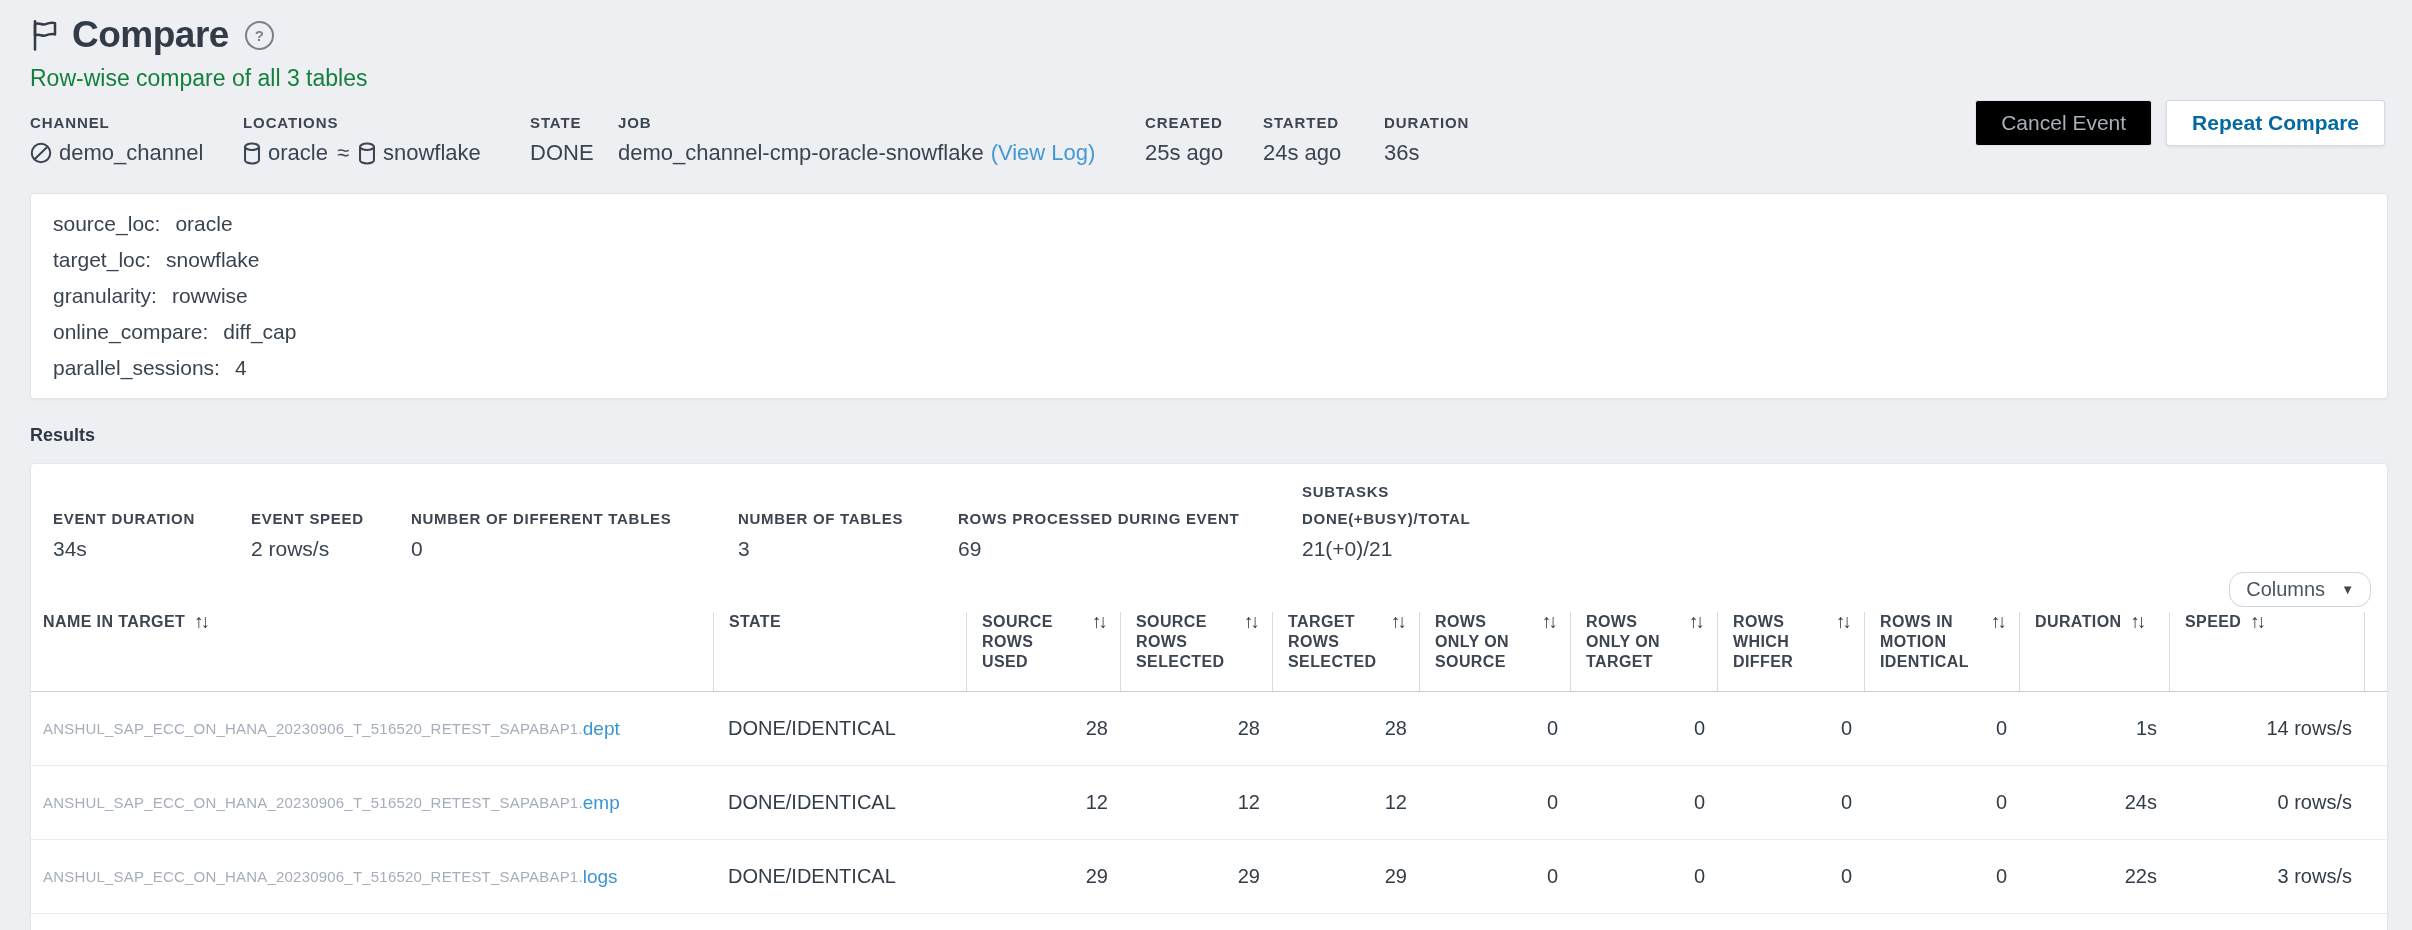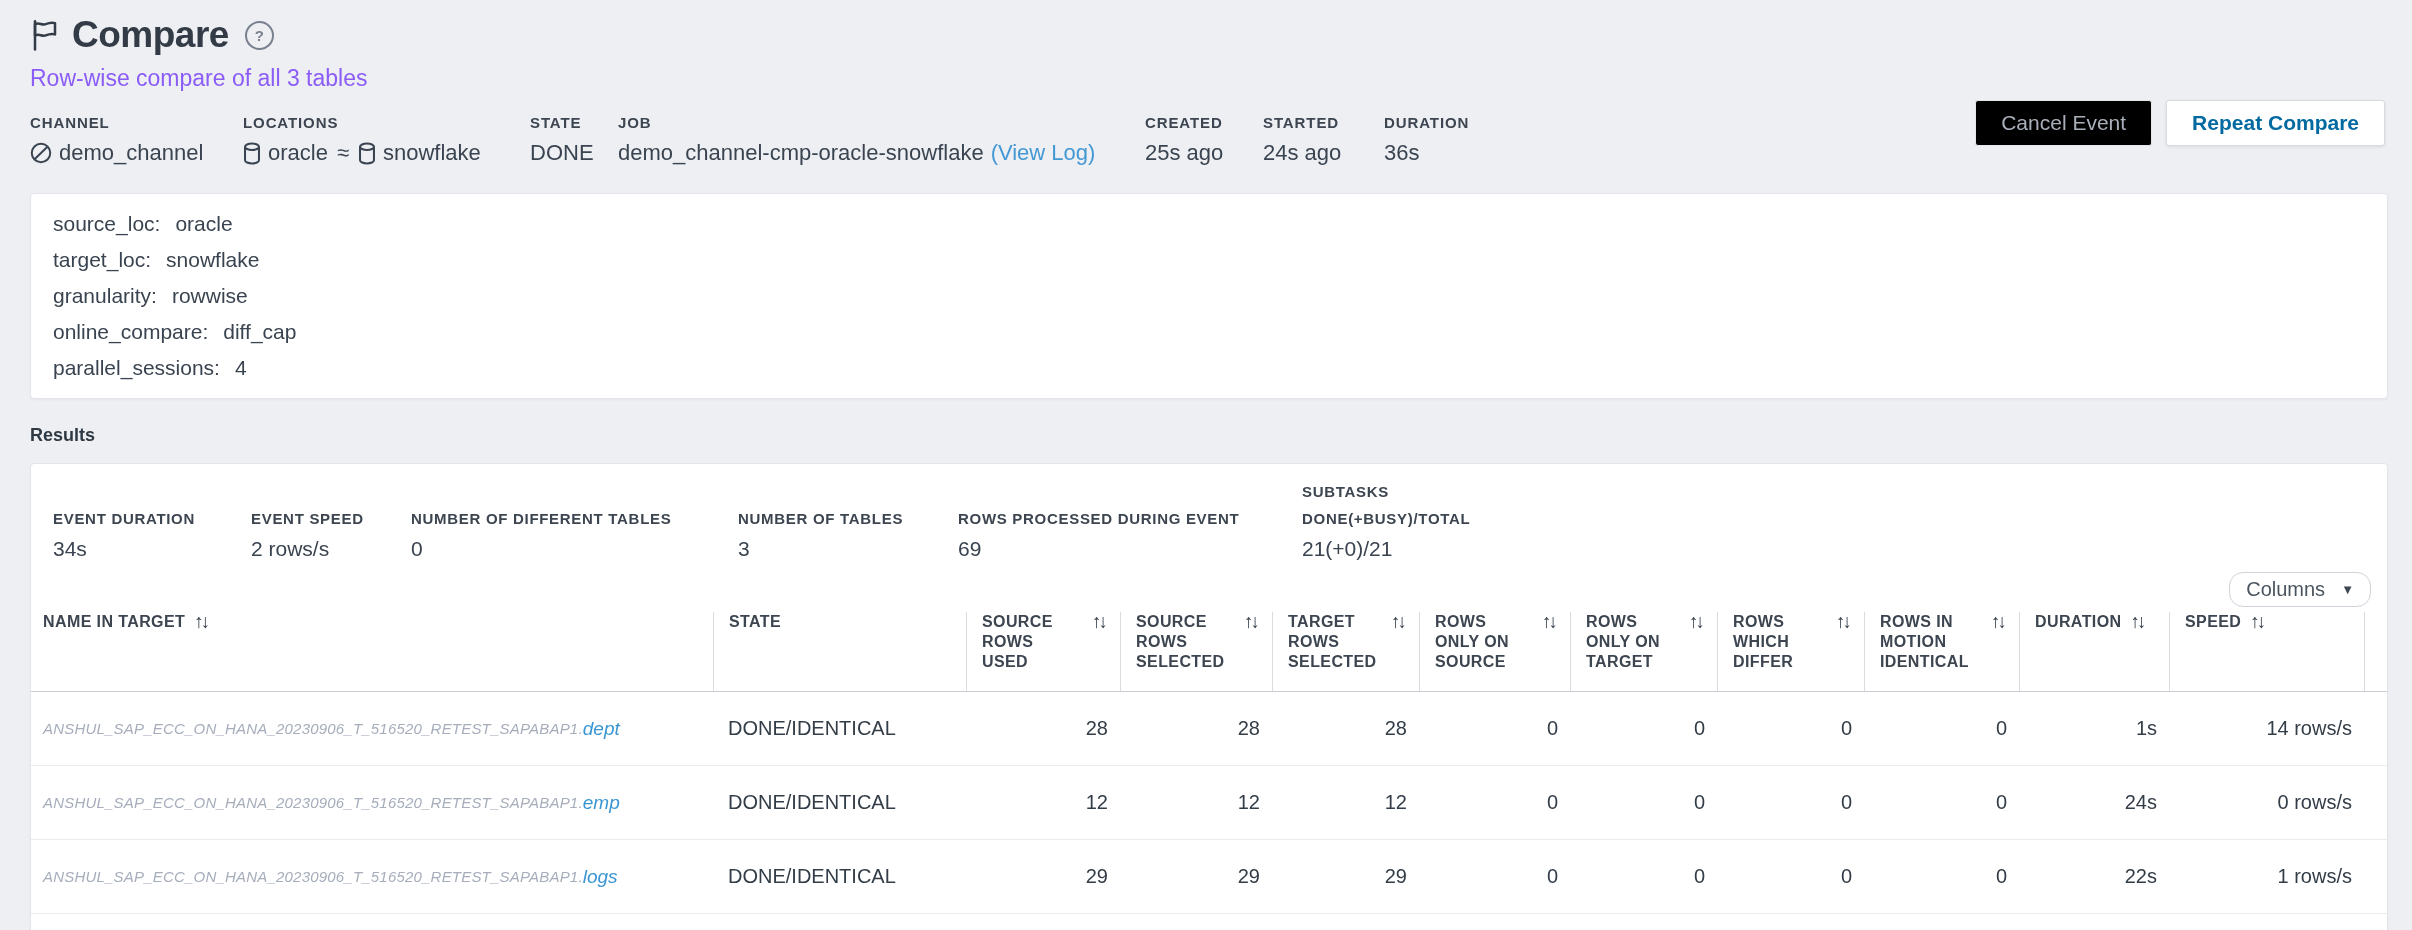--- a/index.html
+++ b/index.html
@@ -5,21 +5,21 @@
   html,body{margin:0;padding:0;}
   body{background:#edeff3;font-family:"Liberation Sans",sans-serif;color:#3a4450;}
   .screen{position:relative;width:2412px;height:930px;overflow:hidden;background:#edeff3;}
 
   
   .page-header{padding:10px 24px 0 30px;position:relative;}
   .title-row{display:flex;align-items:center;gap:12px;height:50px;}
   .title{font-size:37px;font-weight:bold;color:#323b46;margin:0;letter-spacing:-0.5px;}
   .icon{display:inline-flex;align-items:center;justify-content:center;flex:0 0 auto;}
   .help-icon{width:25px;height:25px;border:2px solid#78818d;border-radius:50%;font-size:15px;font-weight:bold;color:#78818d;margin-left:4px;}
-  .subtitle{font-size:23px;color:#8b5cf6;margin-top:4px;line-height:28px;}
+  .subtitle{font-size:23px;color:#15803d;margin-top:4px;line-height:28px;}
 
   .meta-row{display:flex;margin-top:22px;}
   .meta-item{display:flex;flex-direction:column;box-sizing:border-box;}
   .w-channel{width:213px}.w-locations{width:287px}.w-state{width:88px}
   .w-job{width:527px}.w-created{width:118px}.w-started{width:121px}
   .meta-label{font-size:15px;font-weight:bold;letter-spacing:0.9px;color:#3c4550;line-height:18px;}
   .meta-value{margin-top:7px;font-size:22px;color:#3a4450;display:flex;align-items:center;gap:7px;line-height:28px;white-space:nowrap;}
   .approx{font-size:22px;color:#3a4450;padding:0 2px;}
   .link{color:#4498d4;cursor:pointer;text-decoration:none;}
 
@@ -56,21 +56,21 @@
     letter-spacing:0.4px;line-height:20px;box-sizing:border-box;}
   .th.bordered,.gutter.bordered{border-left:1px solid #d8dbe0;}
   .th .lines{display:flex;flex-direction:column;}
   .sort{font-size:19px;font-weight:bold;letter-spacing:-3px;color:#343e49;cursor:pointer;padding-right:3px;}
   .th .sort.right{margin-left:auto;}
   .th .sort.inline{margin-left:9px;}
   .th.first{padding-left:12px;}
 
   .row{height:74px;border-bottom:1px solid #e9ebef;box-sizing:border-box;}
   .td{display:flex;align-items:center;padding:0 12px 0 15px;font-size:20px;color:#333d47;box-sizing:border-box;overflow:hidden;white-space:nowrap;}
-  .td.first{padding-left:12px;font-style:italic;}
+  .td.first{padding-left:12px;}
   .td.num{justify-content:flex-end;}
   .prefix{font-size:15px;color:#a6adbb;letter-spacing:0.2px;}
   .name-link{font-size:19px;color:#3a96d2;cursor:pointer;}
   svg{display:block;}
 </style>
 </head>
 <body>
 
 <div class="screen">
 
@@ -322,19 +322,19 @@
         </div>
         <div class="td">DONE/IDENTICAL</div>
         <div class="td num">29</div>
         <div class="td num">29</div>
         <div class="td num">29</div>
         <div class="td num">0</div>
         <div class="td num">0</div>
         <div class="td num">0</div>
         <div class="td num">0</div>
         <div class="td num">22s</div>
-        <div class="td num">1 rows/s</div>
+        <div class="td num">3 rows/s</div>
         <div></div>
       </div>
 
     </div>
   </div>
 </div>
 
 </body></html>

